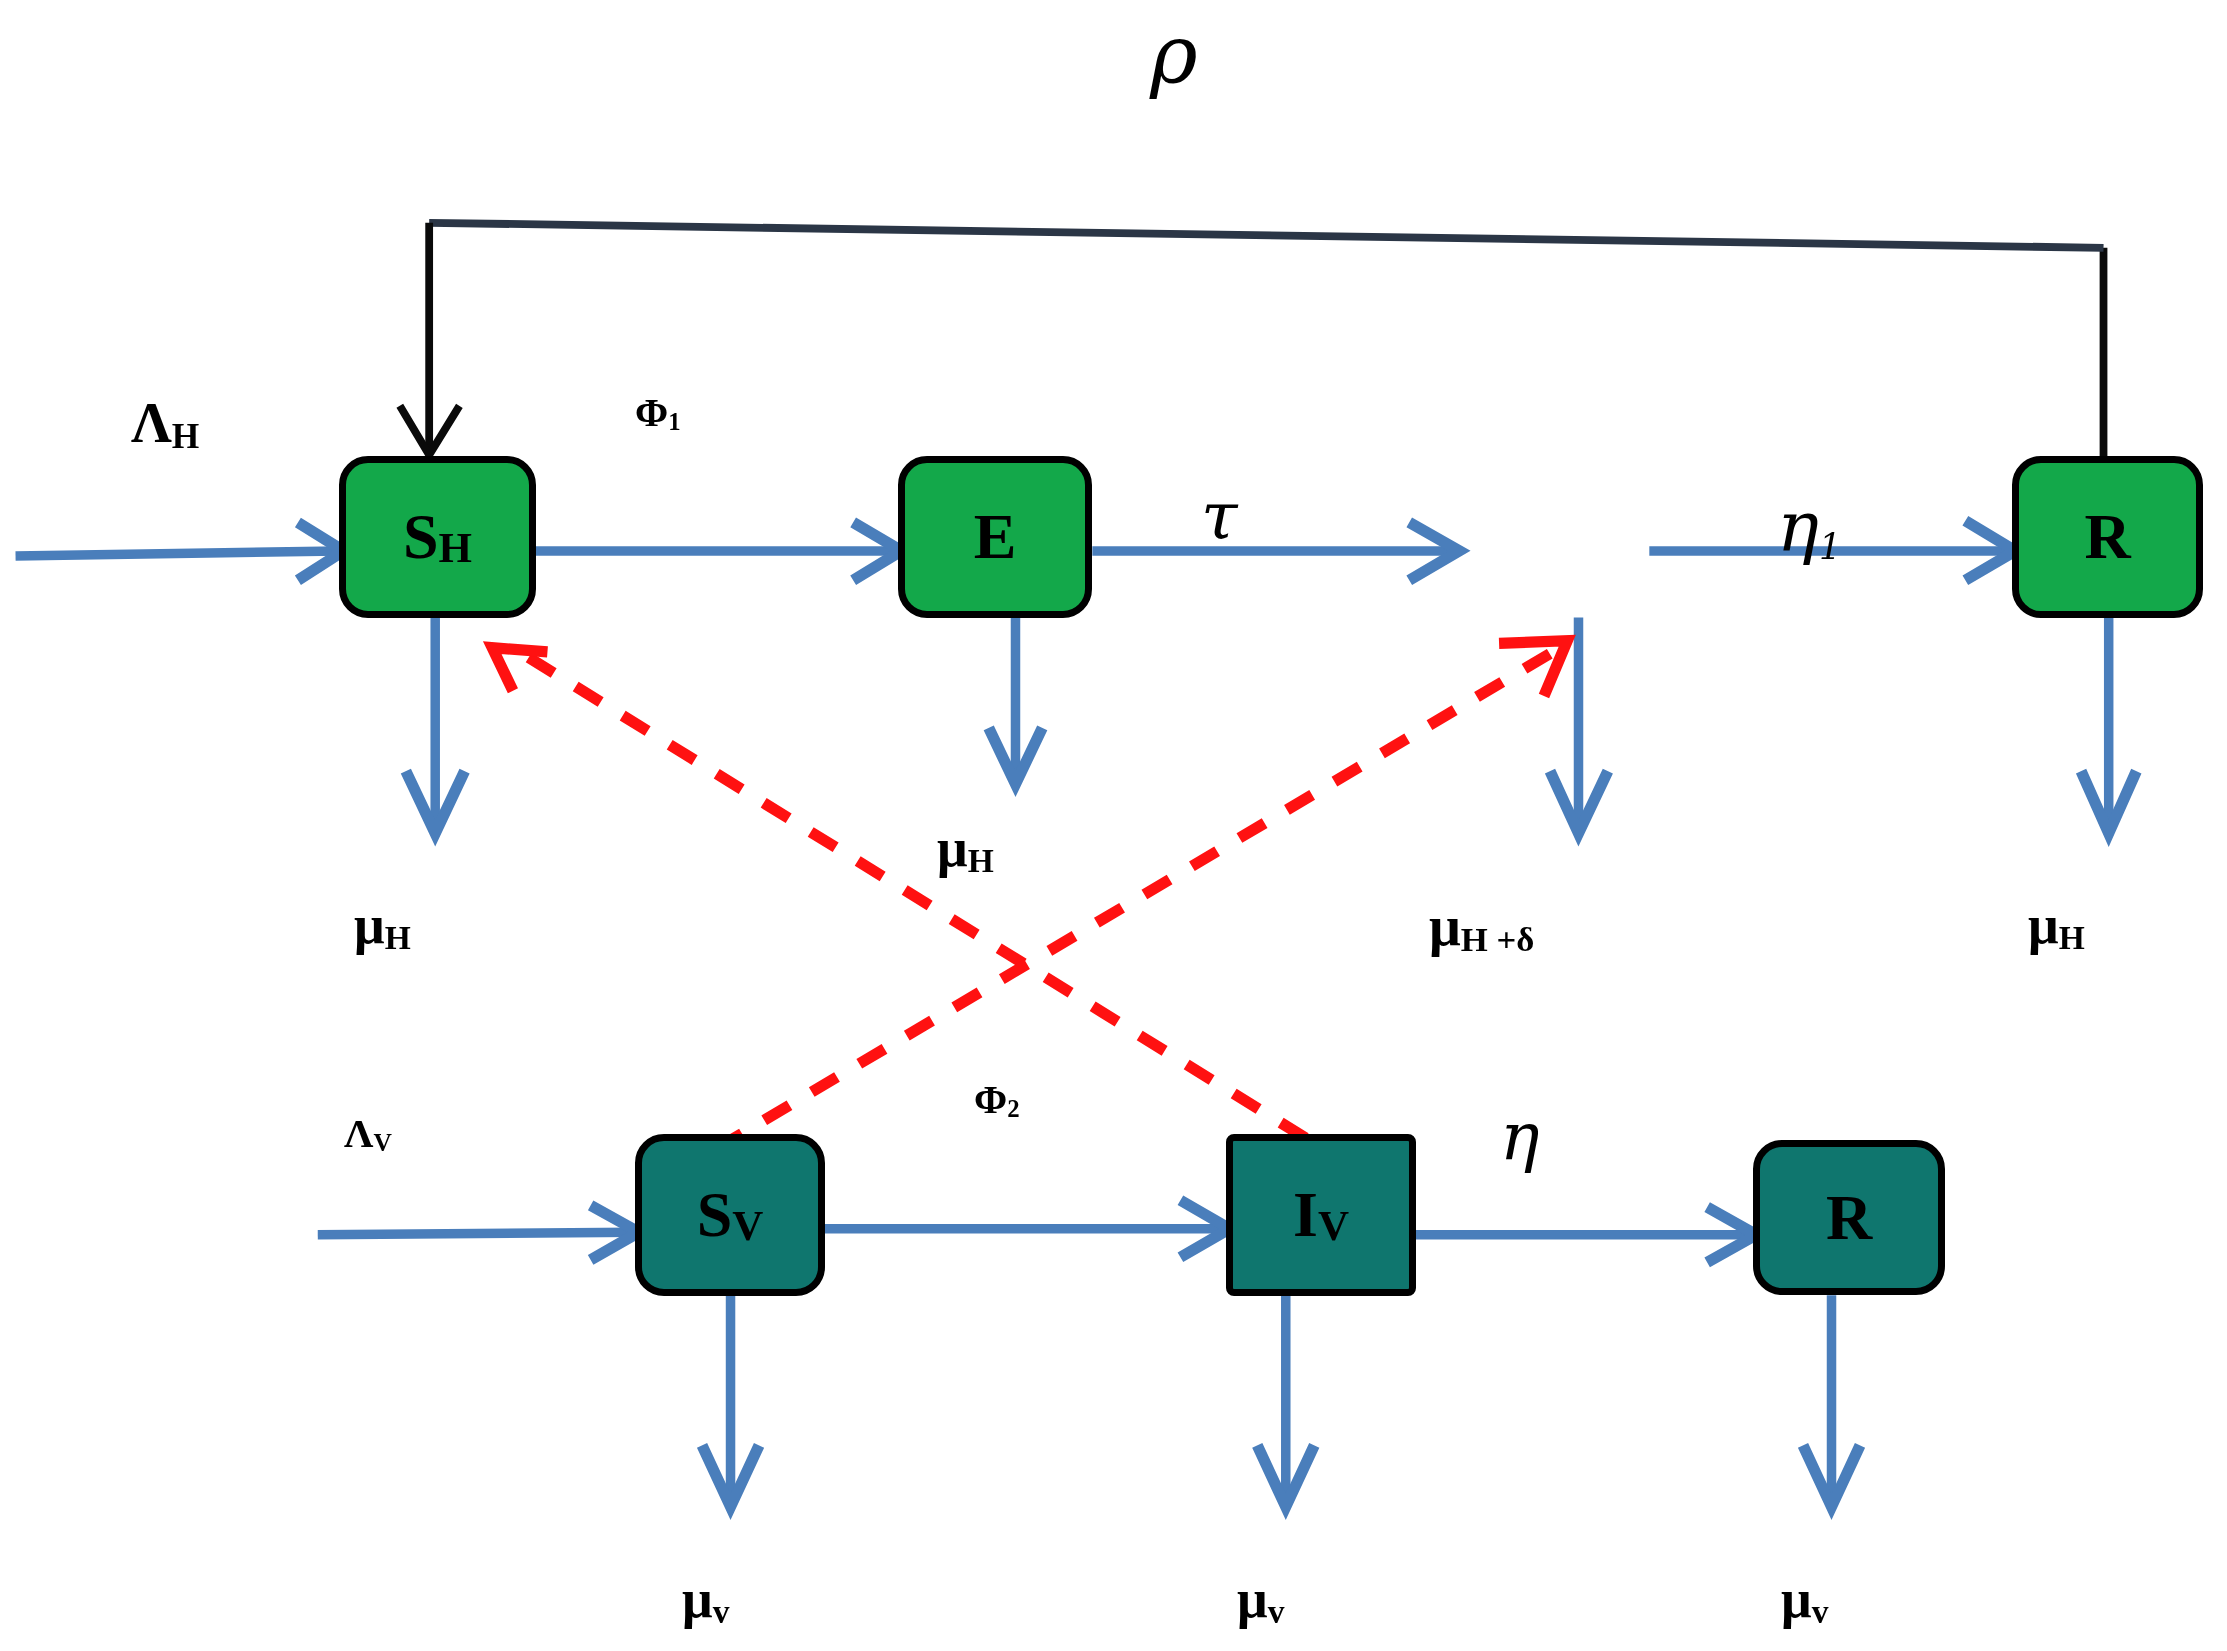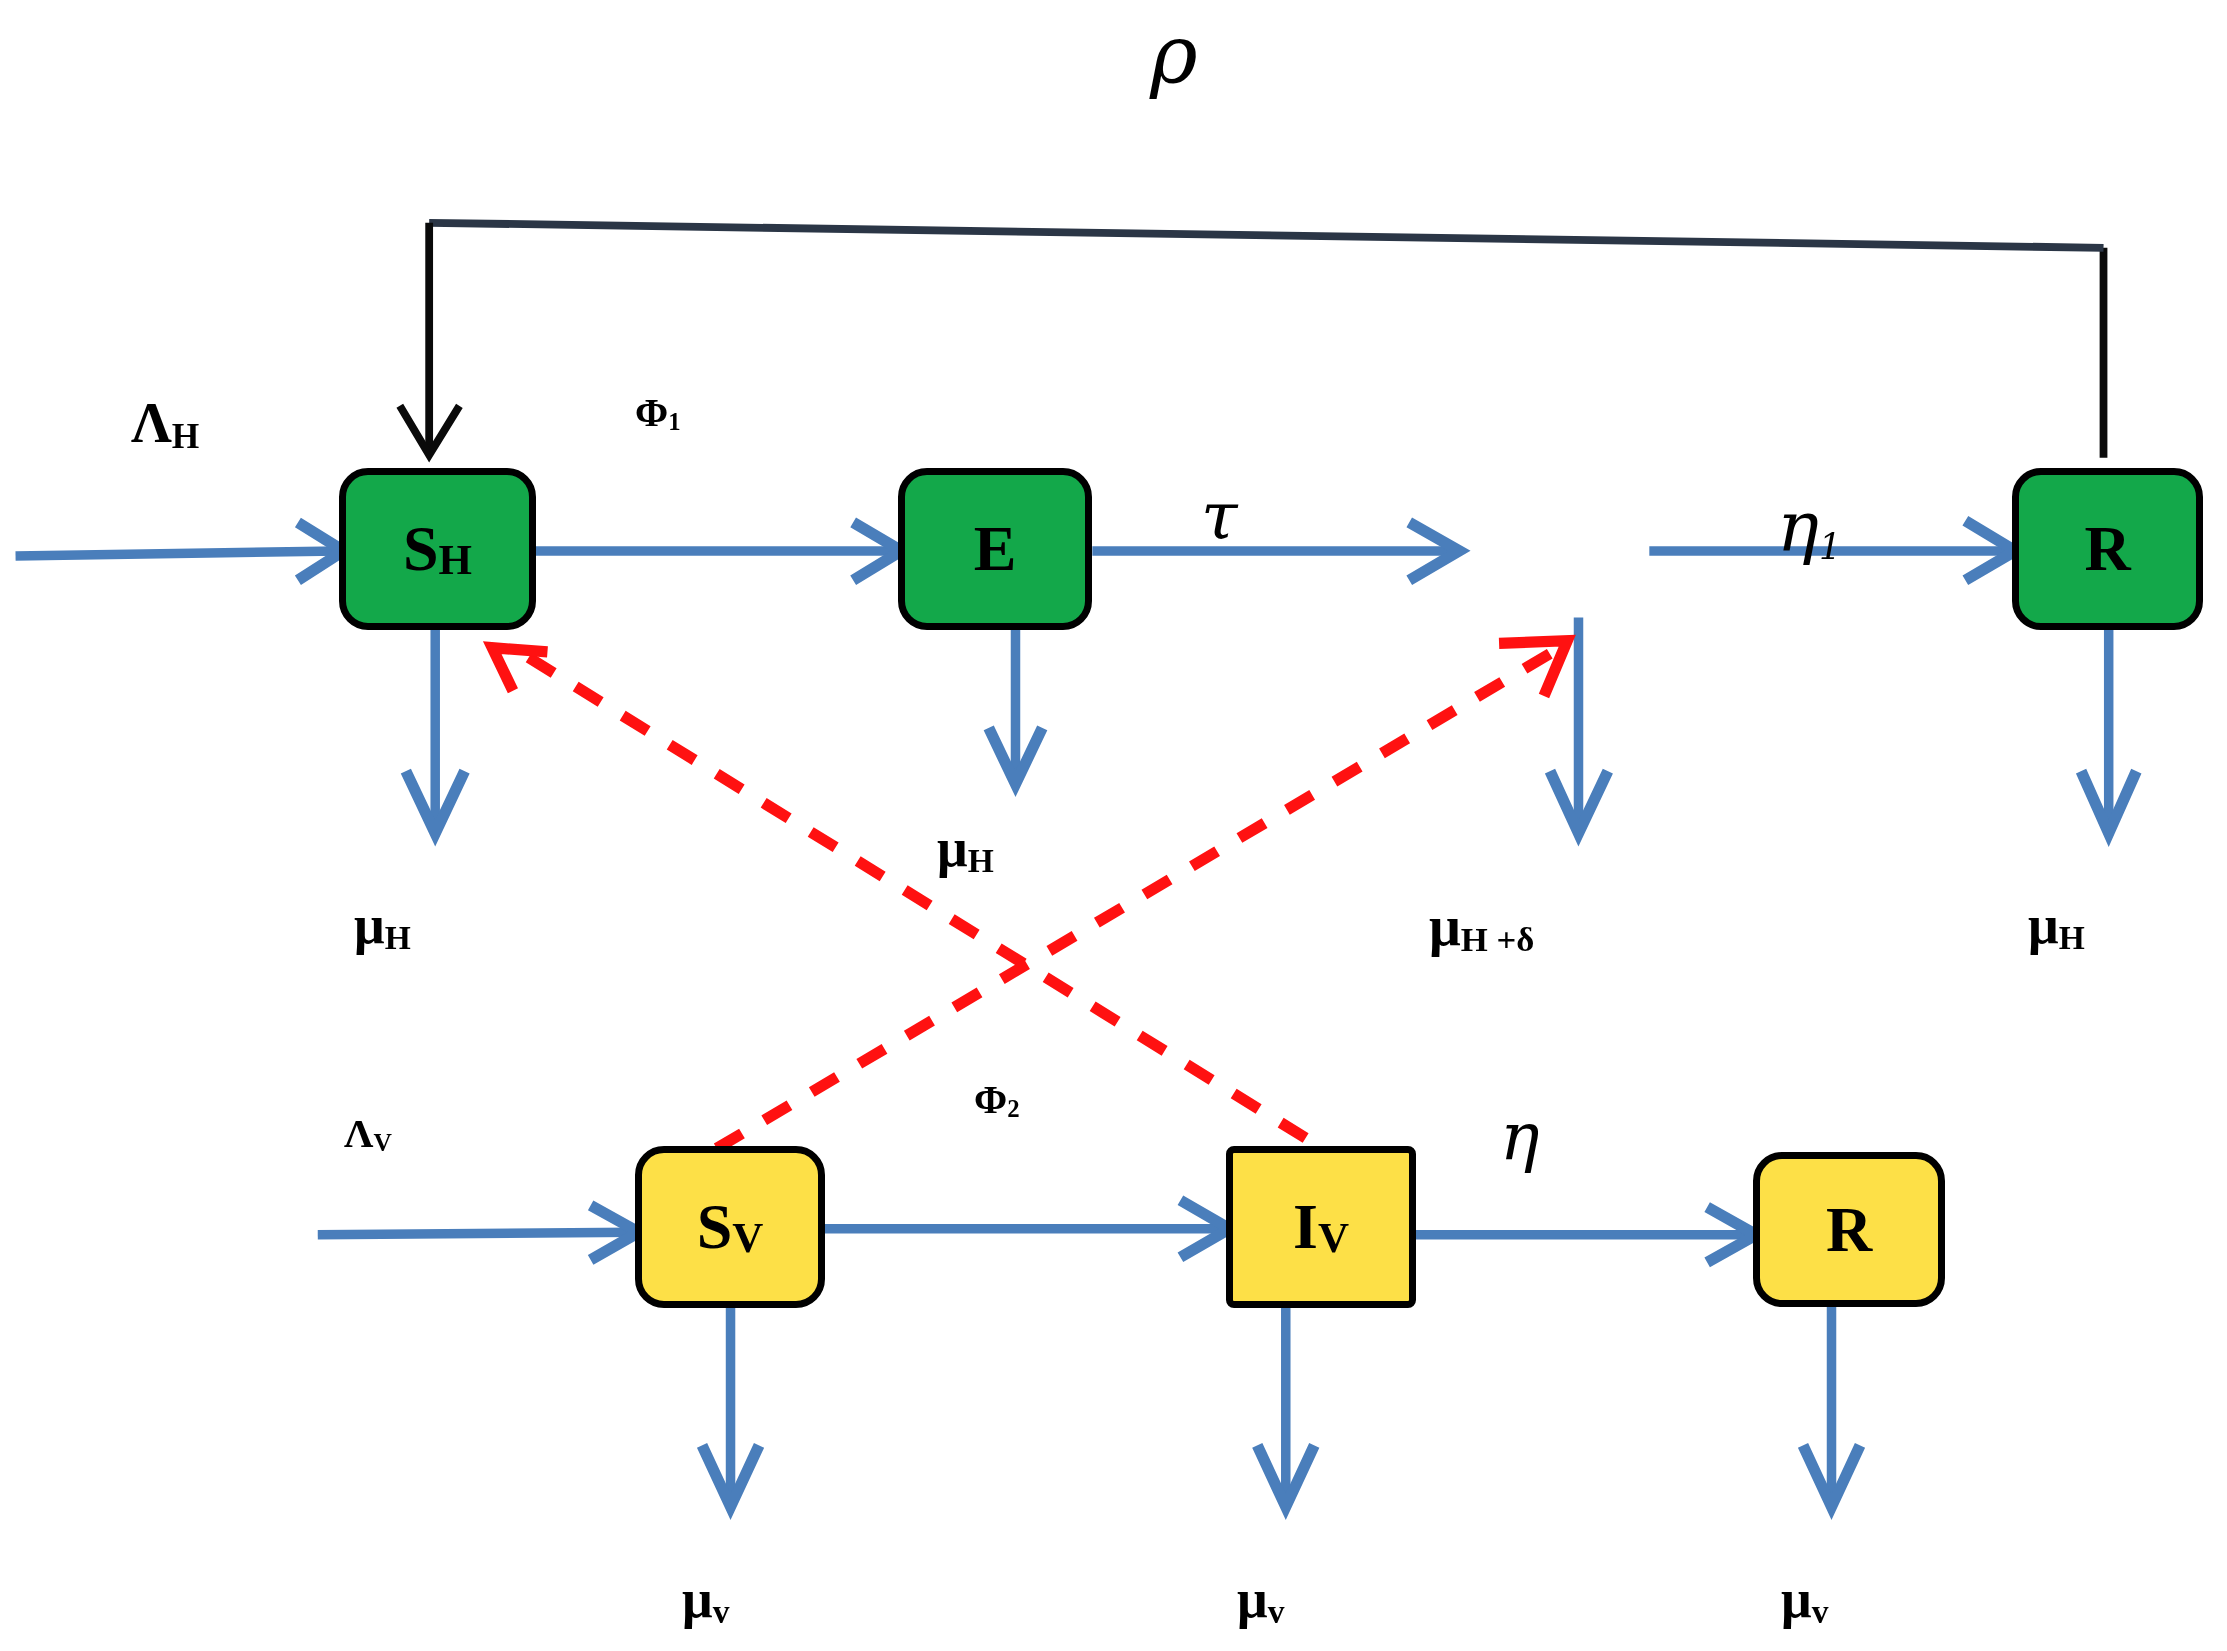--- a/index.html
+++ b/index.html
@@ -27,24 +27,23 @@
   }
   .box {
     position: absolute;
     border: 7.8px solid #000000;
     border-radius: 29px;
     box-sizing: border-box;
     display: flex;
     align-items: center;
     justify-content: center;
     z-index: 5;
-    margin-top: 12px;
   }
   .box.host { background: #13a84a; }
-  .box.vector { background: #fde047; }
+  .box.vector { background: #0f766e; }
   .box-label {
     font-family: "Liberation Serif", "DejaVu Serif", serif;
     font-weight: bold;
     color: #000000;
     font-size: 64px;
     line-height: 1;
     letter-spacing: 0px;
     white-space: nowrap;
   }
   .box-label .sub {

